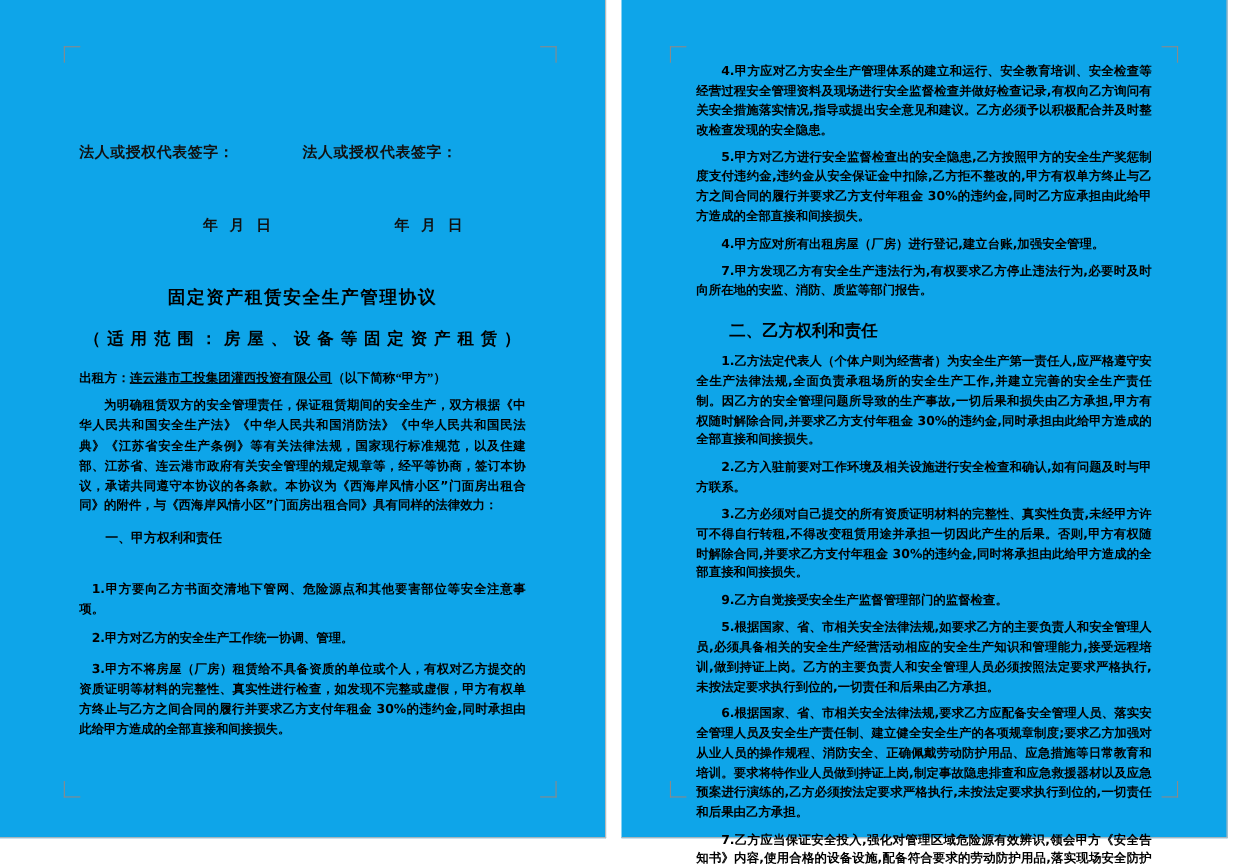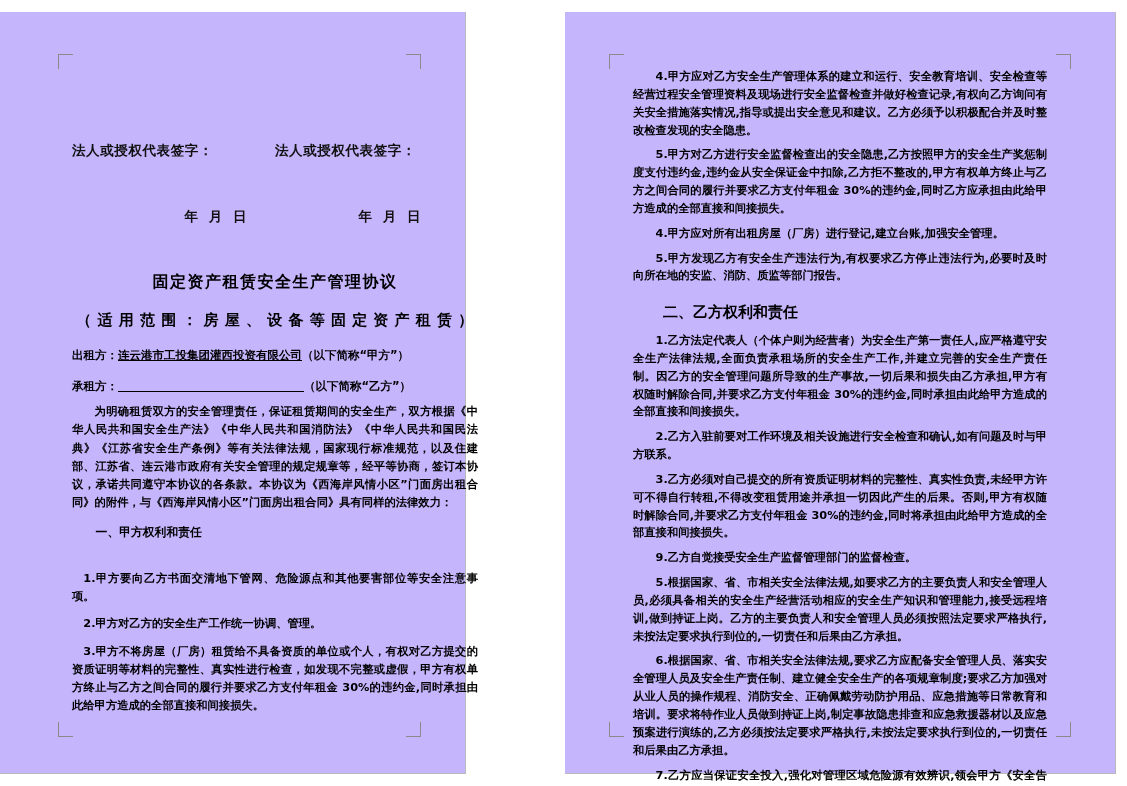--- a/index.html
+++ b/index.html
@@ -14,29 +14,29 @@
     overflow: hidden;
   }
   .workspace {
     position: relative;
     width: 1127px;
     height: 786px;
     background: #ffffff;
   }
   .page {
     position: absolute;
-    top: 12px;
-    background: #c4b5fd;
+    top: 0;
+    background: #0ea5e9;
     border-right: 1px solid #b9b9b9;
     border-bottom: 1px solid #b9b9b9;
     box-sizing: border-box;
   }
   .page-left {
     left: 0;
-    width: 466px;
+    width: 551px;
     height: 762px;
   }
   .page-right {
     left: 565px;
     width: 551px;
     height: 762px;
   }
   
   .crop {
     position: absolute;
@@ -103,20 +103,21 @@
     font-weight: bold;
     color: #000;
     letter-spacing: 0.5px;
   }
   .party-line {
     margin-top: 18px;
     font-size: 11.5px;
     font-weight: bold;
     color: #000;
     white-space: nowrap;
+    font-family: Liberation Serif, serif;
   }
   .party-line .u {
     text-decoration: underline;
   }
   .party-line .blank {
     display: inline-block;
     width: 186px;
     border-bottom: 1px solid #000;
     vertical-align: -2px;
   }
@@ -180,23 +181,20 @@
         <div class="date-cell">年    月    日</div>
       </div>
 
       <div class="doc-title">固定资产租赁安全生产管理协议</div>
       <div class="doc-subtitle">（ 适 用 范 围 ： 房 屋 、 设 备 等 固 定 资 产 租 赁 ）</div>
 
       <div class="party-line">
         <span>出租方：</span><span class="u">连云港市工投集团灌西投资有限公司</span><span>（以下简称“甲方”）</span>
       </div>
 
-      <div class="party-line" style="margin-top:16px;">
-        <span>承租方：</span><span class="blank"></span><span>（以下简称“乙方”）</span>
-      </div>
 
       <p class="body">为明确租赁双方的安全管理责任，保证租赁期间的安全生产，双方根据《中华人民共和国安全生产法》《中华人民共和国消防法》《中华人民共和国民法典》《江苏省安全生产条例》等有关法律法规，国家现行标准规范，以及住建部、江苏省、连云港市政府有关安全管理的规定规章等，经平等协商，签订本协议，承诺共同遵守本协议的各条款。本协议为《西海岸风情小区”门面房出租合同》的附件，与《西海岸风情小区”门面房出租合同》具有同样的法律效力：</p>
 
       <p class="sect">一、甲方权利和责任</p>
 
       <p class="body noindent" style="text-indent:1em;margin-top:28px;">1.甲方要向乙方书面交清地下管网、危险源点和其他要害部位等安全注意事项。</p>
       <p class="body noindent" style="text-indent:1em;">2.甲方对乙方的安全生产工作统一协调、管理。</p>
       <p class="body noindent" style="text-indent:1em;">3.甲方不将房屋（厂房）租赁给不具备资质的单位或个人，有权对乙方提交的资质证明等材料的完整性、真实性进行检查，如发现不完整或虚假，甲方有权单方终止与乙方之间合同的履行并要求乙方支付年租金 30%的违约金,同时承担由此给甲方造成的全部直接和间接损失。</p>
 
     </div>
@@ -205,21 +203,21 @@
   <div class="page page-right">
     <div class="crop tl" style="left:44px;  top:42px;"></div>
     <div class="crop tr" style="right:44px; top:42px;"></div>
     <div class="crop bl" style="left:44px;  bottom:36px;"></div>
     <div class="crop br" style="right:44px; bottom:36px;"></div>
 
     <div class="content content-right">
       <p class="rp">4.甲方应对乙方安全生产管理体系的建立和运行、安全教育培训、安全检查等经营过程安全管理资料及现场进行安全监督检查并做好检查记录,有权向乙方询问有关安全措施落实情况,指导或提出安全意见和建议。乙方必须予以积极配合并及时整改检查发现的安全隐患。</p>
       <p class="rp">5.甲方对乙方进行安全监督检查出的安全隐患,乙方按照甲方的安全生产奖惩制度支付违约金,违约金从安全保证金中扣除,乙方拒不整改的,甲方有权单方终止与乙方之间合同的履行并要求乙方支付年租金 30%的违约金,同时乙方应承担由此给甲方造成的全部直接和间接损失。</p>
       <p class="rp">4.甲方应对所有出租房屋（厂房）进行登记,建立台账,加强安全管理。</p>
-      <p class="rp">5.甲方发现乙方有安全生产违法行为,有权要求乙方停止违法行为,必要时及时向所在地的安监、消防、质监等部门报告。</p>
+      <p class="rp">7.甲方发现乙方有安全生产违法行为,有权要求乙方停止违法行为,必要时及时向所在地的安监、消防、质监等部门报告。</p>
       <p class="rp-sect">二、乙方权利和责任</p>
       <p class="rp">1.乙方法定代表人（个体户则为经营者）为安全生产第一责任人,应严格遵守安全生产法律法规,全面负责承租场所的安全生产工作,并建立完善的安全生产责任制。因乙方的安全管理问题所导致的生产事故,一切后果和损失由乙方承担,甲方有权随时解除合同,并要求乙方支付年租金 30%的违约金,同时承担由此给甲方造成的全部直接和间接损失。</p>
       <p class="rp">2.乙方入驻前要对工作环境及相关设施进行安全检查和确认,如有问题及时与甲方联系。</p>
       <p class="rp">3.乙方必须对自己提交的所有资质证明材料的完整性、真实性负责,未经甲方许可不得自行转租,不得改变租赁用途并承担一切因此产生的后果。否则,甲方有权随时解除合同,并要求乙方支付年租金 30%的违约金,同时将承担由此给甲方造成的全部直接和间接损失。</p>
       <p class="rp">9.乙方自觉接受安全生产监督管理部门的监督检查。</p>
       <p class="rp">5.根据国家、省、市相关安全法律法规,如要求乙方的主要负责人和安全管理人员,必须具备相关的安全生产经营活动相应的安全生产知识和管理能力,接受远程培训,做到持证上岗。乙方的主要负责人和安全管理人员必须按照法定要求严格执行,未按法定要求执行到位的,一切责任和后果由乙方承担。</p>
       <p class="rp">6.根据国家、省、市相关安全法律法规,要求乙方应配备安全管理人员、落实安全管理人员及安全生产责任制、建立健全安全生产的各项规章制度;要求乙方加强对从业人员的操作规程、消防安全、正确佩戴劳动防护用品、应急措施等日常教育和培训。要求将特作业人员做到持证上岗,制定事故隐患排查和应急救援器材以及应急预案进行演练的,乙方必须按法定要求严格执行,未按法定要求执行到位的,一切责任和后果由乙方承担。</p>
       <p class="rp">7.乙方应当保证安全投入,强化对管理区域危险源有效辨识,领会甲方《安全告知书》内容,使用合格的设备设施,配备符合要求的劳动防护用品,落实现场安全防护措施,保持</p>
     </div>
   </div>

